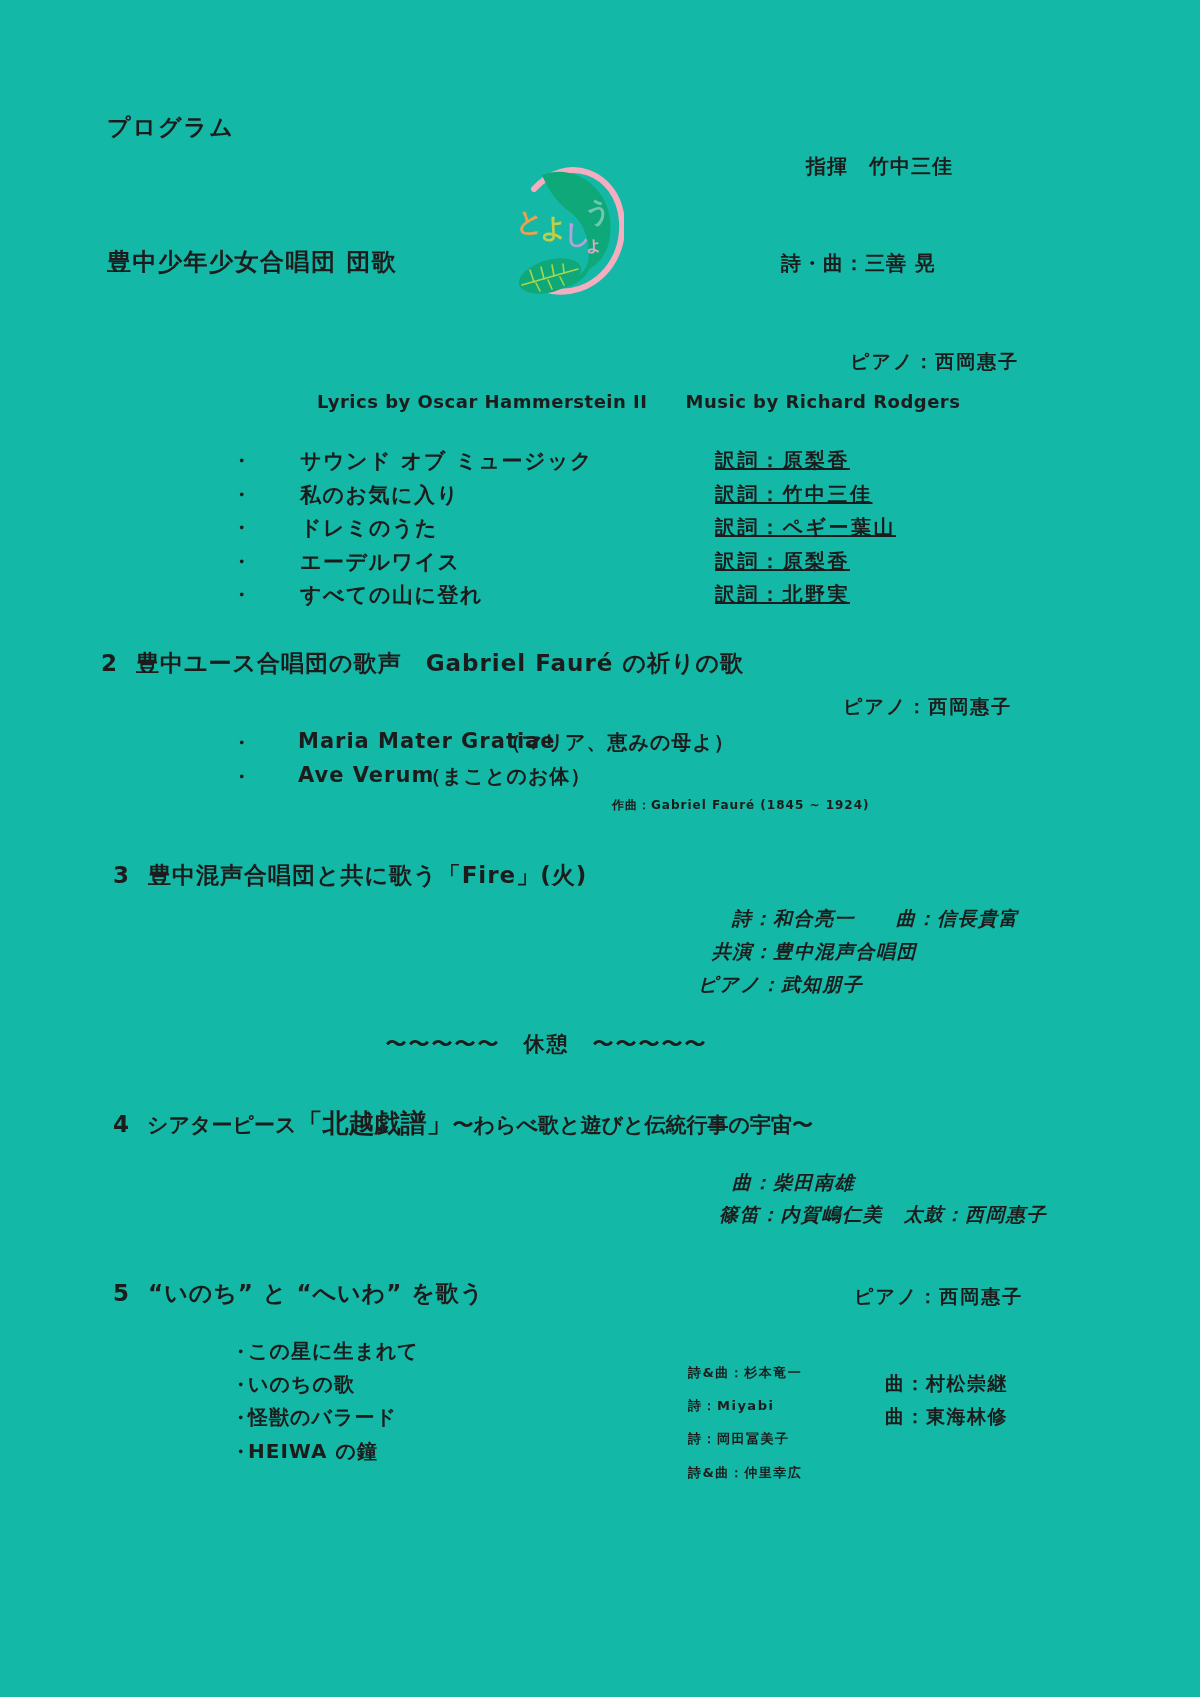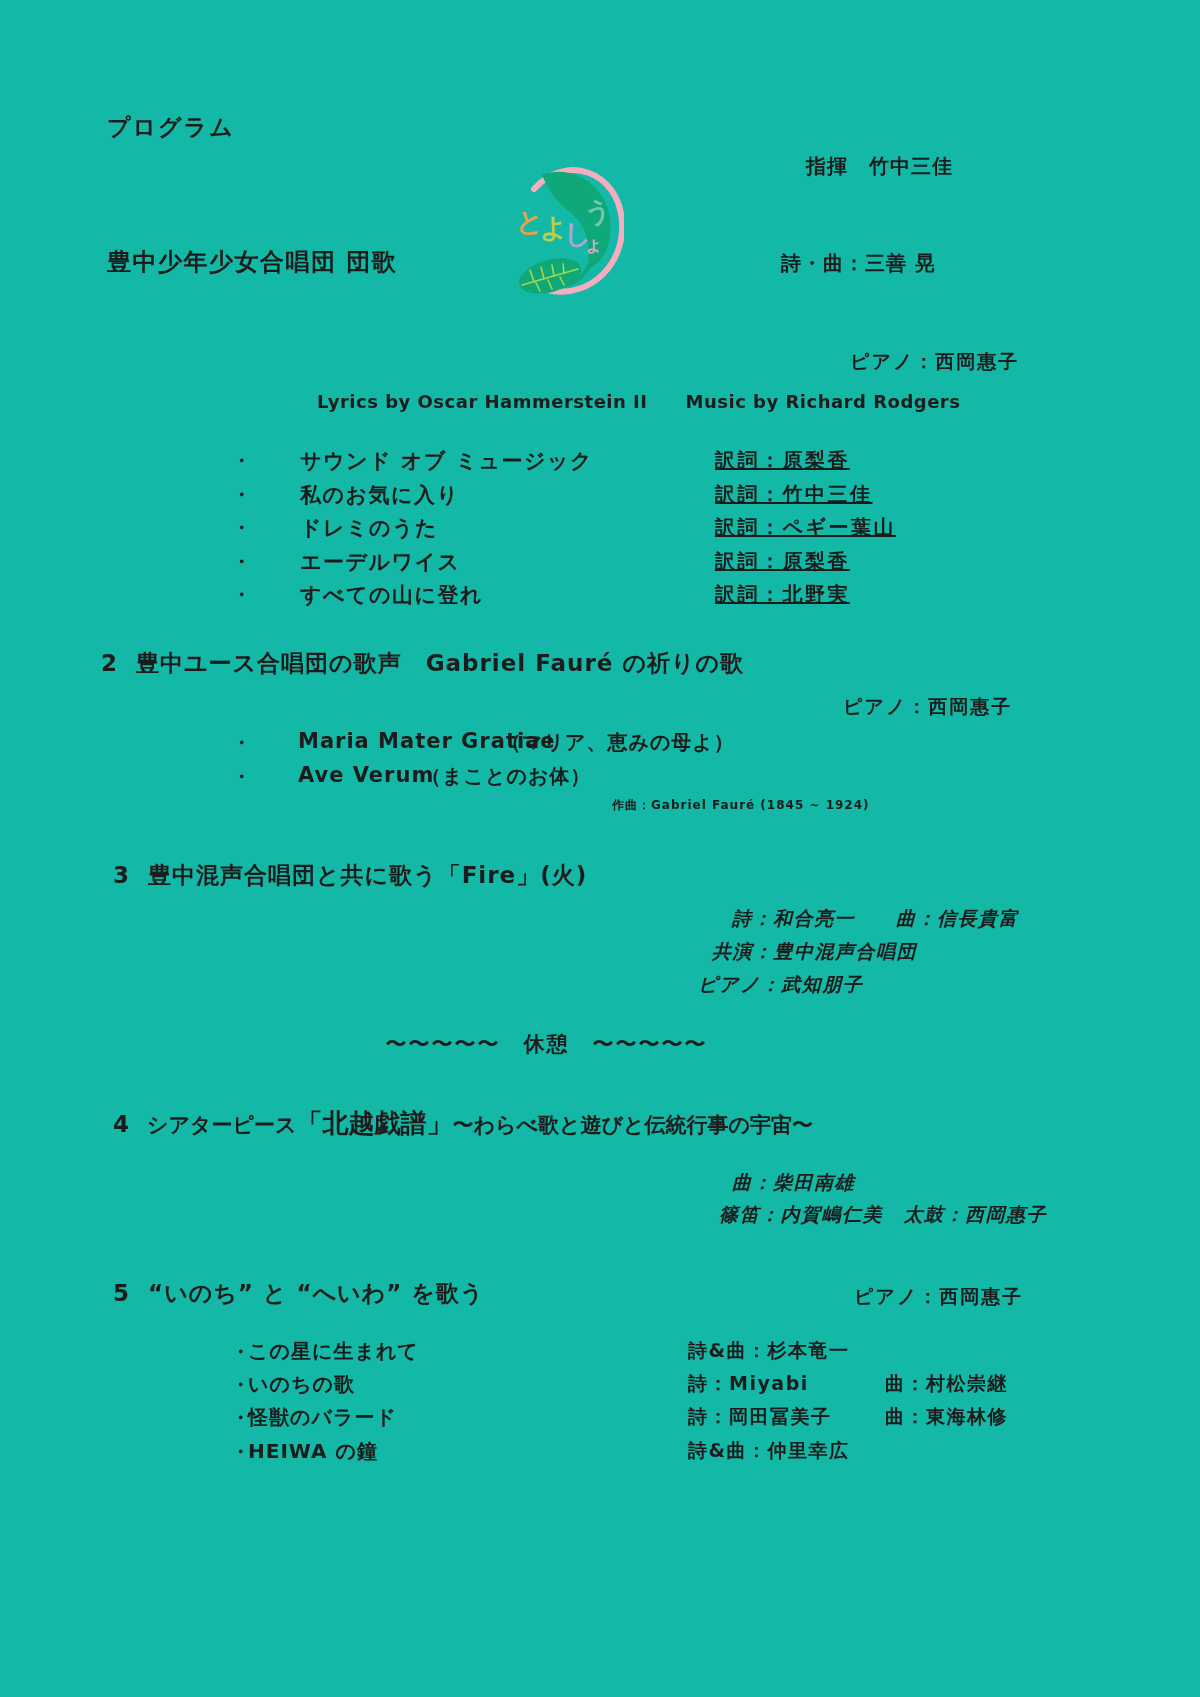--- a/index.html
+++ b/index.html
@@ -13,21 +13,21 @@
   .secno{display:inline-block;margin-right:18px;}
   .pianist{font-size:19px;letter-spacing:2px;}
   .credit-line{font-size:19px;letter-spacing:1.5px;font-style:italic;}
   .row{height:28px;width:940px;}
   .row span{position:absolute;white-space:nowrap;}
   .bullet{left:0;top:1px;font-size:19px;}
   .stitle{left:28px;font-size:21px;letter-spacing:1.5px;margin-left:40px;}
   .scredit{left:483px;font-size:20px;letter-spacing:2.5px;text-decoration:underline;}
   .snote{font-size:20px;letter-spacing:1px;}
   .stitle5{left:17px;font-size:20px;letter-spacing:1px;}
-  .scredit5{left:457px;font-size:19px;letter-spacing:1.5px;}
+  .scredit5{left:457px;font-size:13px;letter-spacing:1.5px;margin-top:26px;}
   .scredit5b{left:654px;font-size:19px;letter-spacing:1.5px;}
   .latin{font-size:18px;letter-spacing:0.5px;}
   .intermission{left:0;top:1030px;width:1093px;text-align:center;font-size:21px;letter-spacing:2px;}
   .s4prefix{font-size:21px;text-align:right;}
   .s4main{font-size:26px;}
   .s4suffix{font-size:21px;}
   .h4wrap{display:flex;align-items:baseline;}
   .logo-char{font-family:"DejaVu Sans",sans-serif;font-weight:700;}
 </style>
 </head>

